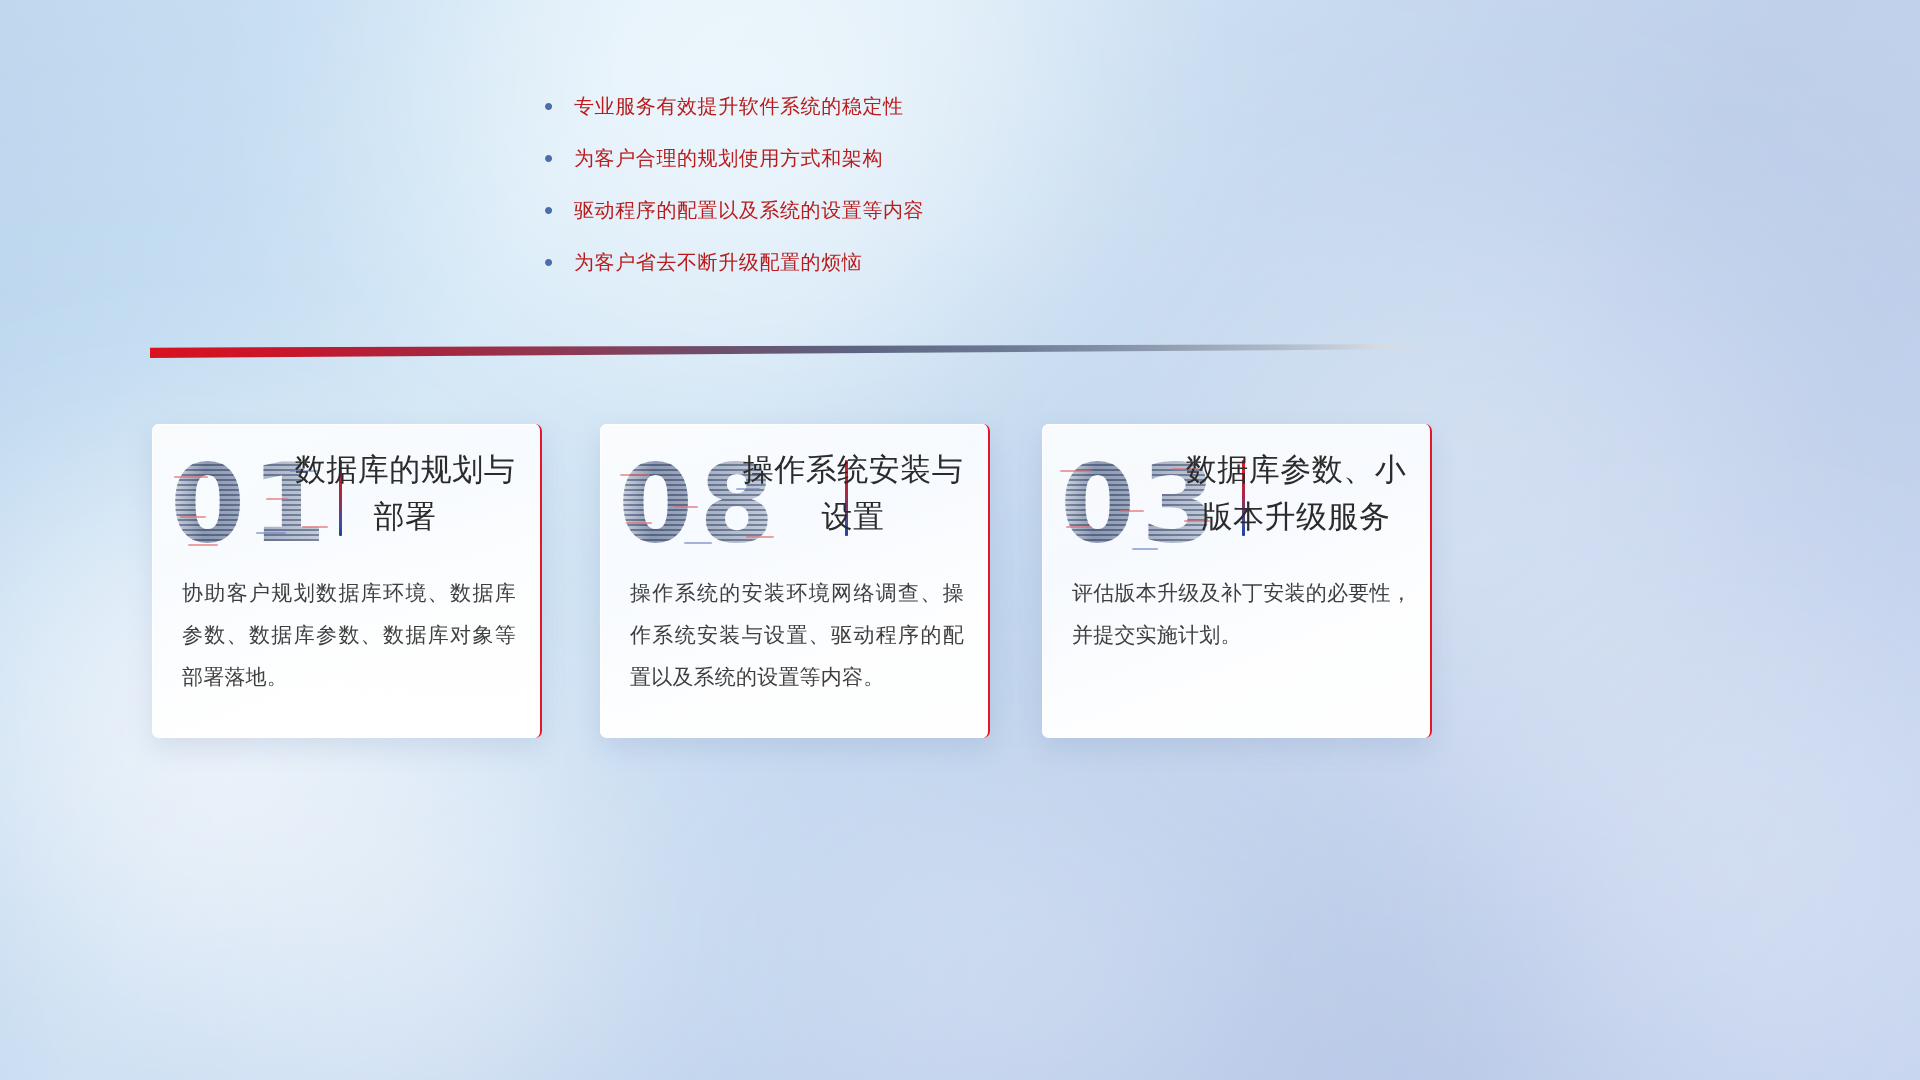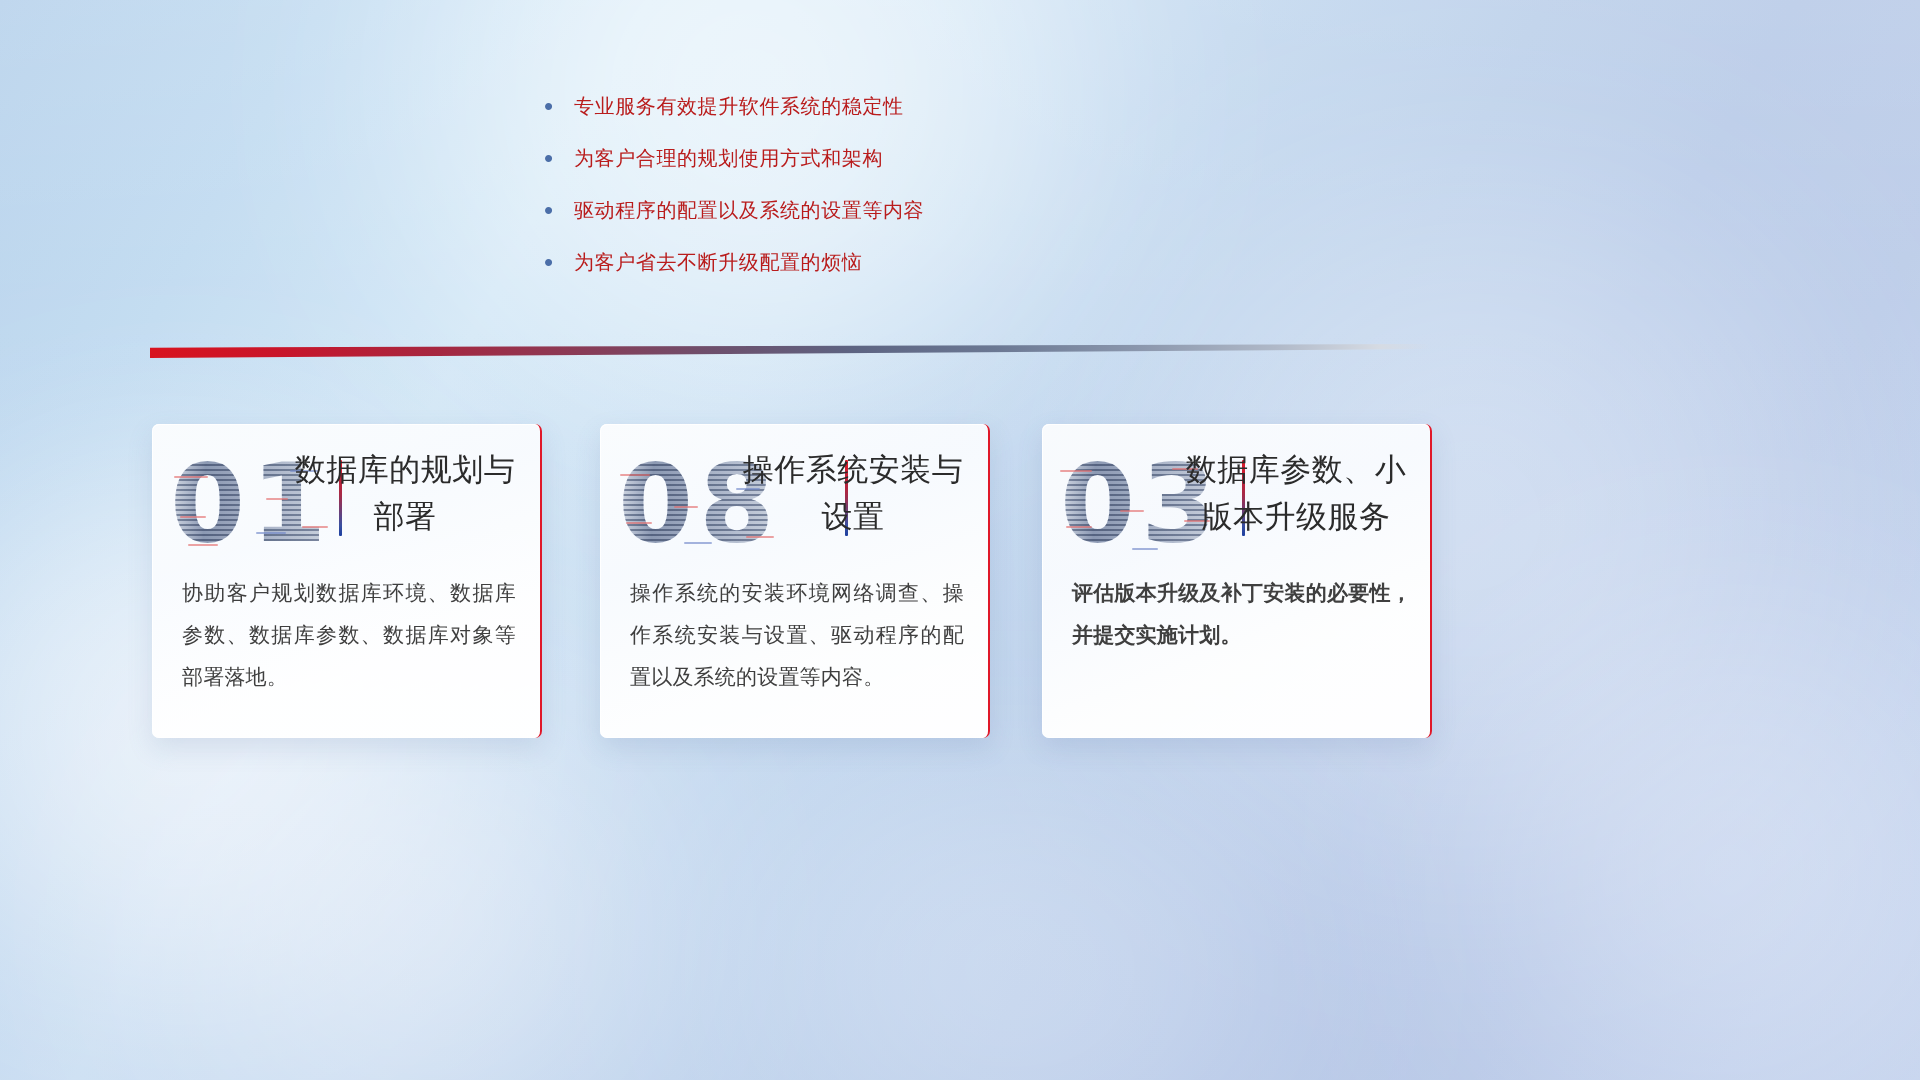--- a/index.html
+++ b/index.html
@@ -216,21 +216,21 @@
     position: absolute;
     left: 30px; top: 148px;
     width: 334px;
     font-size: 21px;
     line-height: 42px;
     color: #3f3f3f;
     letter-spacing: 0.2px;
     text-align: justify;
     text-justify: inter-ideograph;
   }
-  .card-3 .card-body { width: 340px; font-weight: bold; }
+  .card-3 .card-body { width: 340px; }
 </style>
 </head>
 <body>
 
 <div id="bg-root">
   <div class="bg-base"></div>
   <div class="bg-glow glow-a"></div>
   <div class="bg-glow glow-b"></div>
   <div class="bg-glow glow-c"></div>
   <div class="bg-glow glow-d"></div>

